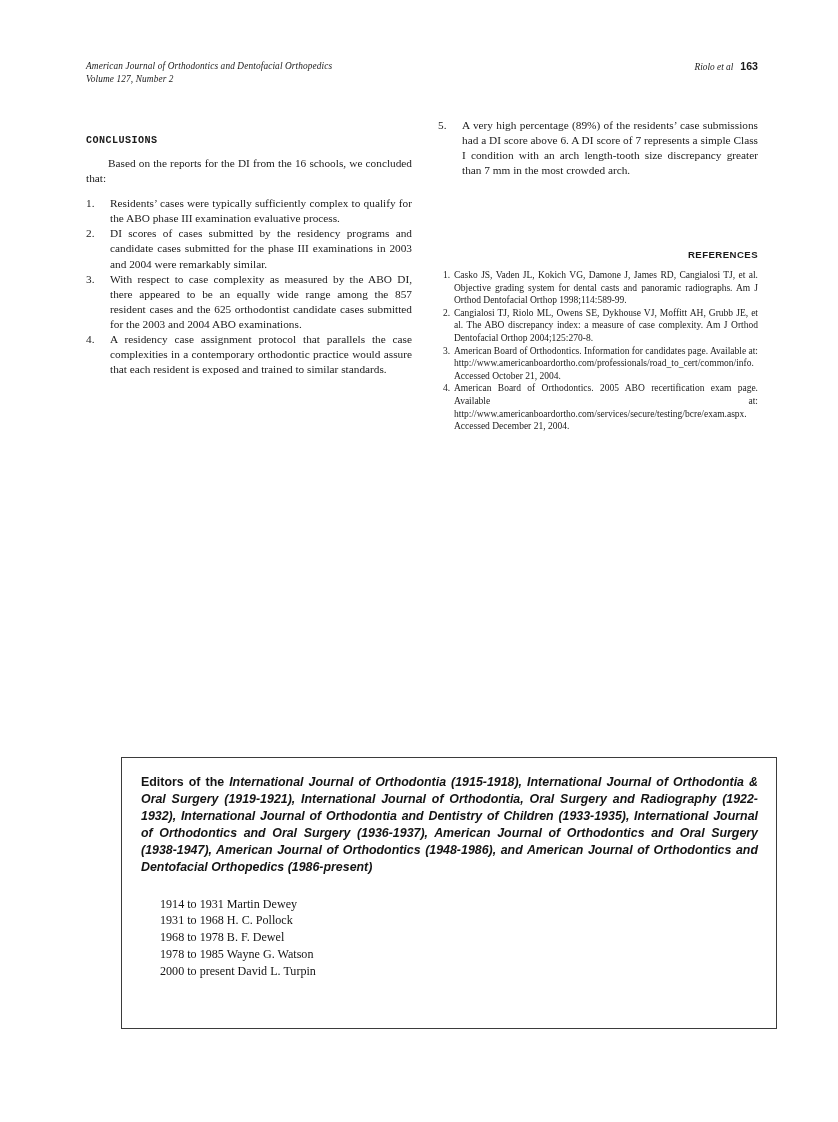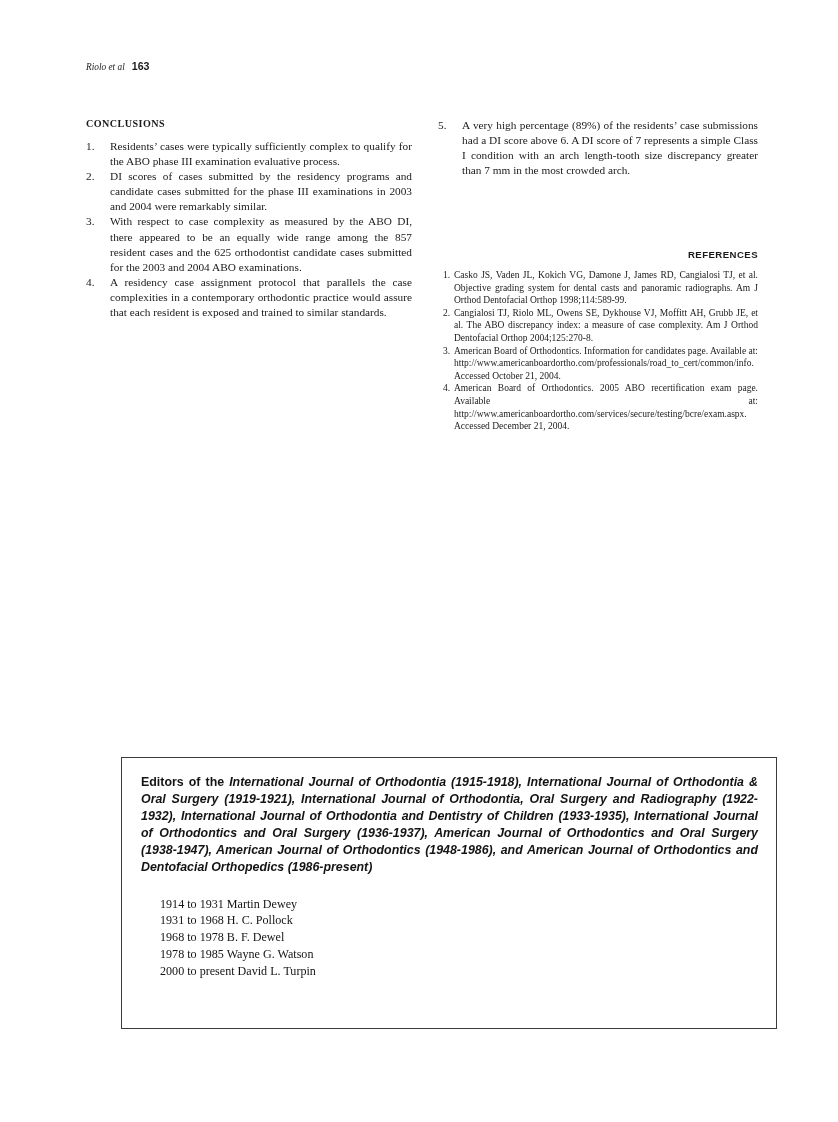--- a/index.html
+++ b/index.html
@@ -57,25 +57,25 @@
     top: 118px;
     width: 326px;
     font-size: 11.3px;
     line-height: 15.1px;
     text-align: justify;
   }
   .col-left  { left: 86px; }
   .col-right { left: 438px; width: 320px; }
 
   h2.section-head {
-    font-family: Liberation Serif, serif;
+    font-family: Liberation Mono, monospace;
     font-weight: bold;
     font-size: 10.1px;
     letter-spacing: 0.45px;
-    margin: 0 0 9px 0;
+    margin: 17px 0 9px 0;
     line-height: 12px;
     text-align: left;
   }
 
   p.lead {
     margin: 0 0 10px 0;
     text-indent: 22px;
     text-align: justify;
     hyphens: none;
   }
@@ -170,27 +170,32 @@
     font-size: 12.1px;
     line-height: 16.8px;
     color: #141414;
   }
   .editors-list div { white-space: pre; }
 </style>
 </head>
 <body>
 
 <div class="running-head">
+  <div class="rh-left">
+    <div>American Journal of Orthodontics and Dentofacial Orthopedics</div>
+    <div>Volume 127, Number 2</div>
+  </div>
   <div class="rh-right">
     <span class="cite">Riolo et al</span><span class="pageno">163</span>
   </div>
 </div>
 
 <div class="col col-left">
   <h2 class="section-head">CONCLUSIONS</h2>
+  <p class="lead">Based on the reports for the DI from the 16 schools, we concluded that:</p>
   <ol class="num-list">
     <li>
       <span class="marker">1.</span>
       <span>Residents’ cases were typically sufficiently complex to qualify for the ABO phase III examination evaluative process.</span>
     </li>
     <li>
       <span class="marker">2.</span>
       <span>DI scores of cases submitted by the residency programs and candidate cases submitted for the phase III examinations in 2003 and 2004 were remarkably similar.</span>
     </li>
     <li>

